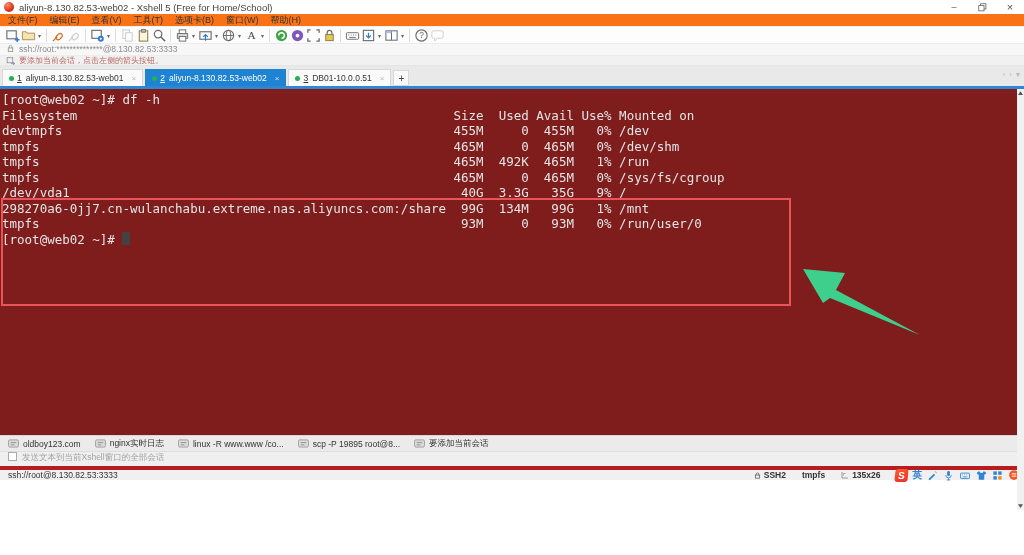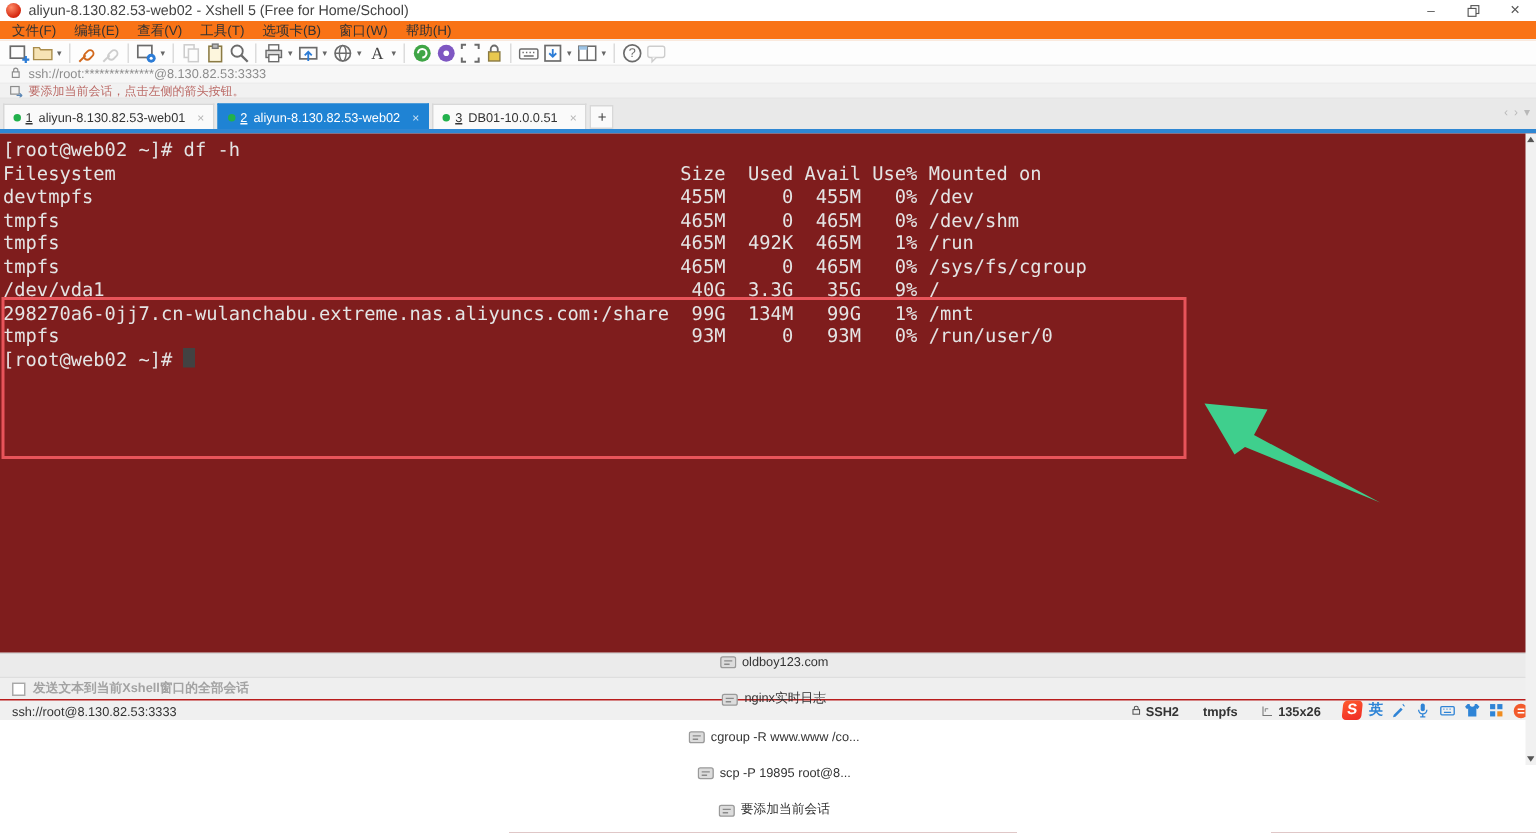--- a/index.html
+++ b/index.html
@@ -58,30 +58,30 @@
                   font-family:"DejaVu Sans Mono","Liberation Mono",monospace;
                   font-size:12.5px; line-height:15.5px; color:#e4e4e4; }
   .cursor { position:absolute; left:122px; top:143px; width:8px; height:13px; background:#424242; }
   .anno { position:absolute; left:0; top:0; pointer-events:none; }
   .vscroll { position:absolute; right:0; top:0; width:7px; height:421px; background:#f1f1f1;
              display:flex; flex-direction:column; justify-content:space-between; align-items:center; }
   .vscroll svg { display:block; margin:2px 0; }
 
   
   .quickbar { height:16px; background:#ebebeb; border-top:1px solid #d6d6d6; display:flex;
-              align-items:center; gap:14px; padding-left:8px; font-size:8.5px; color:#333;flex-direction:column; }
+              align-items:center; gap:14px; padding-left:8px; font-size:8.5px; color:#333; }
   .qbtn { display:flex; align-items:center; gap:4px; white-space:nowrap; }
 
   
   .sendbar { height:15px; background:#efefef; border-top:1px solid #dedede; display:flex;
-             align-items:center; gap:5px; padding-left:8px; font-size:8.5px; color:#a3a3a3;font-weight:bold; }
+             gap:5px; padding-left:8px; font-size:8.5px; color:#a3a3a3; }
   .checkbox { width:9px; height:9px; background:#fff; border:1px solid #a9a9a9; }
 
   
-  .statusbar { height:14px; background:#f0f0f0; border-top:1px solid #b91c1c; display:flex;
+  .statusbar { height:14px; background:#f0f0f0; border-top:4px solid #b91c1c; display:flex;
                align-items:center; font-size:8.5px; color:#333; padding:0 4px 0 8px; }
   .status-left { flex:1 1 auto; }
   .status-item { display:flex; align-items:center; gap:3px; margin-left:16px; white-space:nowrap;font-weight:bold; }
   .ime { display:flex; align-items:center; gap:5px; margin-left:14px; }
   .s-logo { width:13px; height:13px; background:linear-gradient(160deg,#ff5b2e,#ef2b25);
             border-radius:3px; color:#fff; font-weight:bold; font-size:10px; line-height:13px;
             text-align:center; transform:skewX(-6deg); }
   .ime-lang { color:#2f84d6; font-weight:bold; font-size:9.5px; }
   .ime svg { display:block; }
 </style>
@@ -341,21 +341,21 @@
         <rect x="0.5" y="1" width="11" height="8" rx="1.5" fill="#dcdcdc" stroke="#9a9a9a"></rect>
         <path d="M3 4 h6 M3 6.5 h4" stroke="#8a8a8a" stroke-width="1"></path>
       </svg>
     <span>nginx实时日志</span>
   </div>
   <div class="qbtn">
     <svg width="11" height="9" viewBox="0 0 12 10">
         <rect x="0.5" y="1" width="11" height="8" rx="1.5" fill="#dcdcdc" stroke="#9a9a9a"></rect>
         <path d="M3 4 h6 M3 6.5 h4" stroke="#8a8a8a" stroke-width="1"></path>
       </svg>
-    <span>cgroup -R www.www /co...</span>
+    <span>linux -R www.www /co...</span>
   </div>
   <div class="qbtn">
     <svg width="11" height="9" viewBox="0 0 12 10">
         <rect x="0.5" y="1" width="11" height="8" rx="1.5" fill="#dcdcdc" stroke="#9a9a9a"></rect>
         <path d="M3 4 h6 M3 6.5 h4" stroke="#8a8a8a" stroke-width="1"></path>
       </svg>
     <span>scp -P 19895 root@8...</span>
   </div>
   <div class="qbtn">
     <svg width="11" height="9" viewBox="0 0 12 10">

